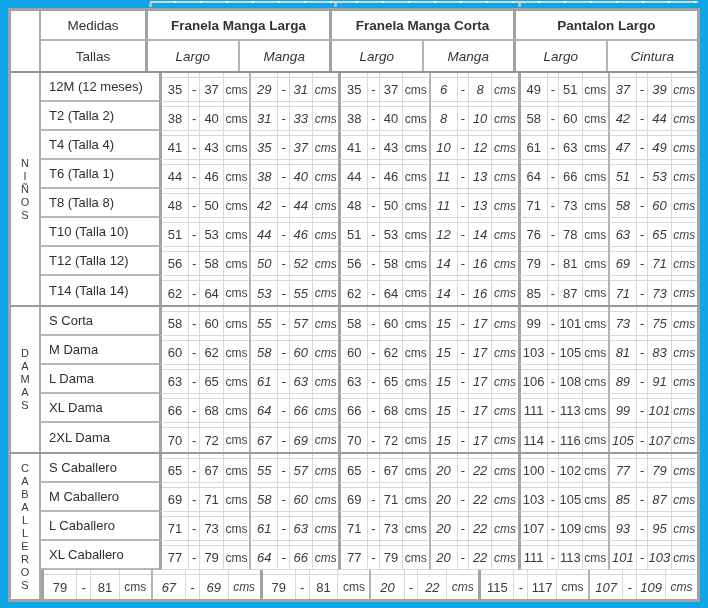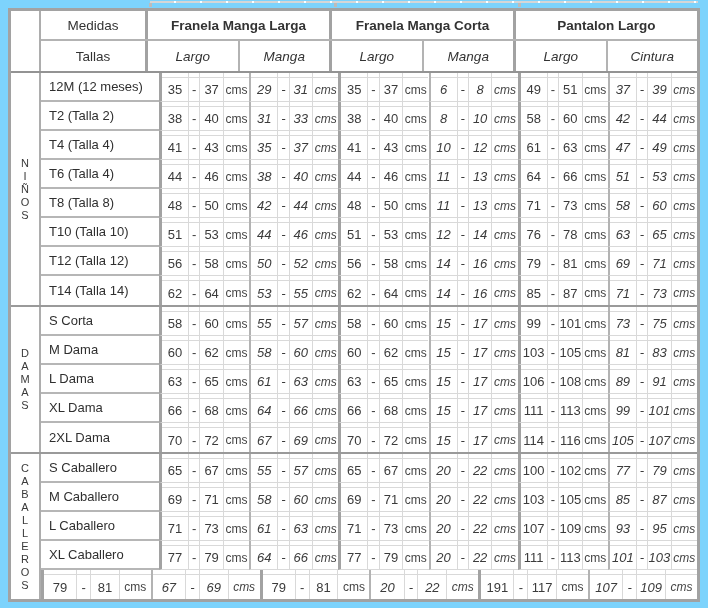--- a/index.html
+++ b/index.html
@@ -1,18 +1,18 @@
 <!DOCTYPE html>
 <html><head>
 <meta charset="utf-8">
 <style>
   * { margin:0; padding:0; box-sizing:border-box; }
   html,body { background:#ffffff; }
   .page {
-    position:relative; width:708px; height:608px; background:#7dd3fc;
+    position:relative; width:708px; height:608px; background:#0ea5e9;
     font-family:"Liberation Sans", sans-serif; color:#3b3b3b; overflow:hidden;padding-left:12px;
   }
   
   .ghost-line { position:absolute; left:150px; top:1px; width:548px; height:2px;
     background:repeating-linear-gradient(90deg,#d6d6d6 0 24px,#ffffff 24px 26px); }
   .stub { position:absolute; top:3px; width:3px; height:4px; background:#bcbcbc; }
 
   .tbl { position:absolute; left:8px; top:8px; width:692px;
     border:3px solid #a2a2a2; background:#fff; }
 
@@ -277,21 +277,21 @@
                 <div class="sp s2"></div>
                 <div class="sp s3"></div>
                 <div class="sp s4"></div>
                 <div class="mc c1">47</div>
                 <div class="mc c2">-</div>
                 <div class="mc c3">49</div>
                 <div class="mc c4">cms</div>
               </div>
             </div>
             <div class="row">
-              <div class="c-talla">T6 (Talla 4)</div>
+              <div class="c-talla">T6 (Talla 1)</div>
               <div class="meas bl-strong">
                 <div class="sp s1"></div>
                 <div class="sp s2"></div>
                 <div class="sp s3"></div>
                 <div class="sp s4"></div>
                 <div class="mc c1">44</div>
                 <div class="mc c2">-</div>
                 <div class="mc c3">46</div>
                 <div class="mc c4">cms</div>
               </div>
@@ -1231,21 +1231,21 @@
                 <div class="mc c1">20</div>
                 <div class="mc c2">-</div>
                 <div class="mc c3">22</div>
                 <div class="mc c4">cms</div>
               </div>
               <div class="meas bl-strong">
                 <div class="sp s1"></div>
                 <div class="sp s2"></div>
                 <div class="sp s3"></div>
                 <div class="sp s4"></div>
-                <div class="mc c1">191</div>
+                <div class="mc c1">115</div>
                 <div class="mc c2">-</div>
                 <div class="mc c3">117</div>
                 <div class="mc c4">cms</div>
               </div>
               <div class="meas bl-med">
                 <div class="sp s1"></div>
                 <div class="sp s2"></div>
                 <div class="sp s3"></div>
                 <div class="sp s4"></div>
                 <div class="mc c1">107</div>

